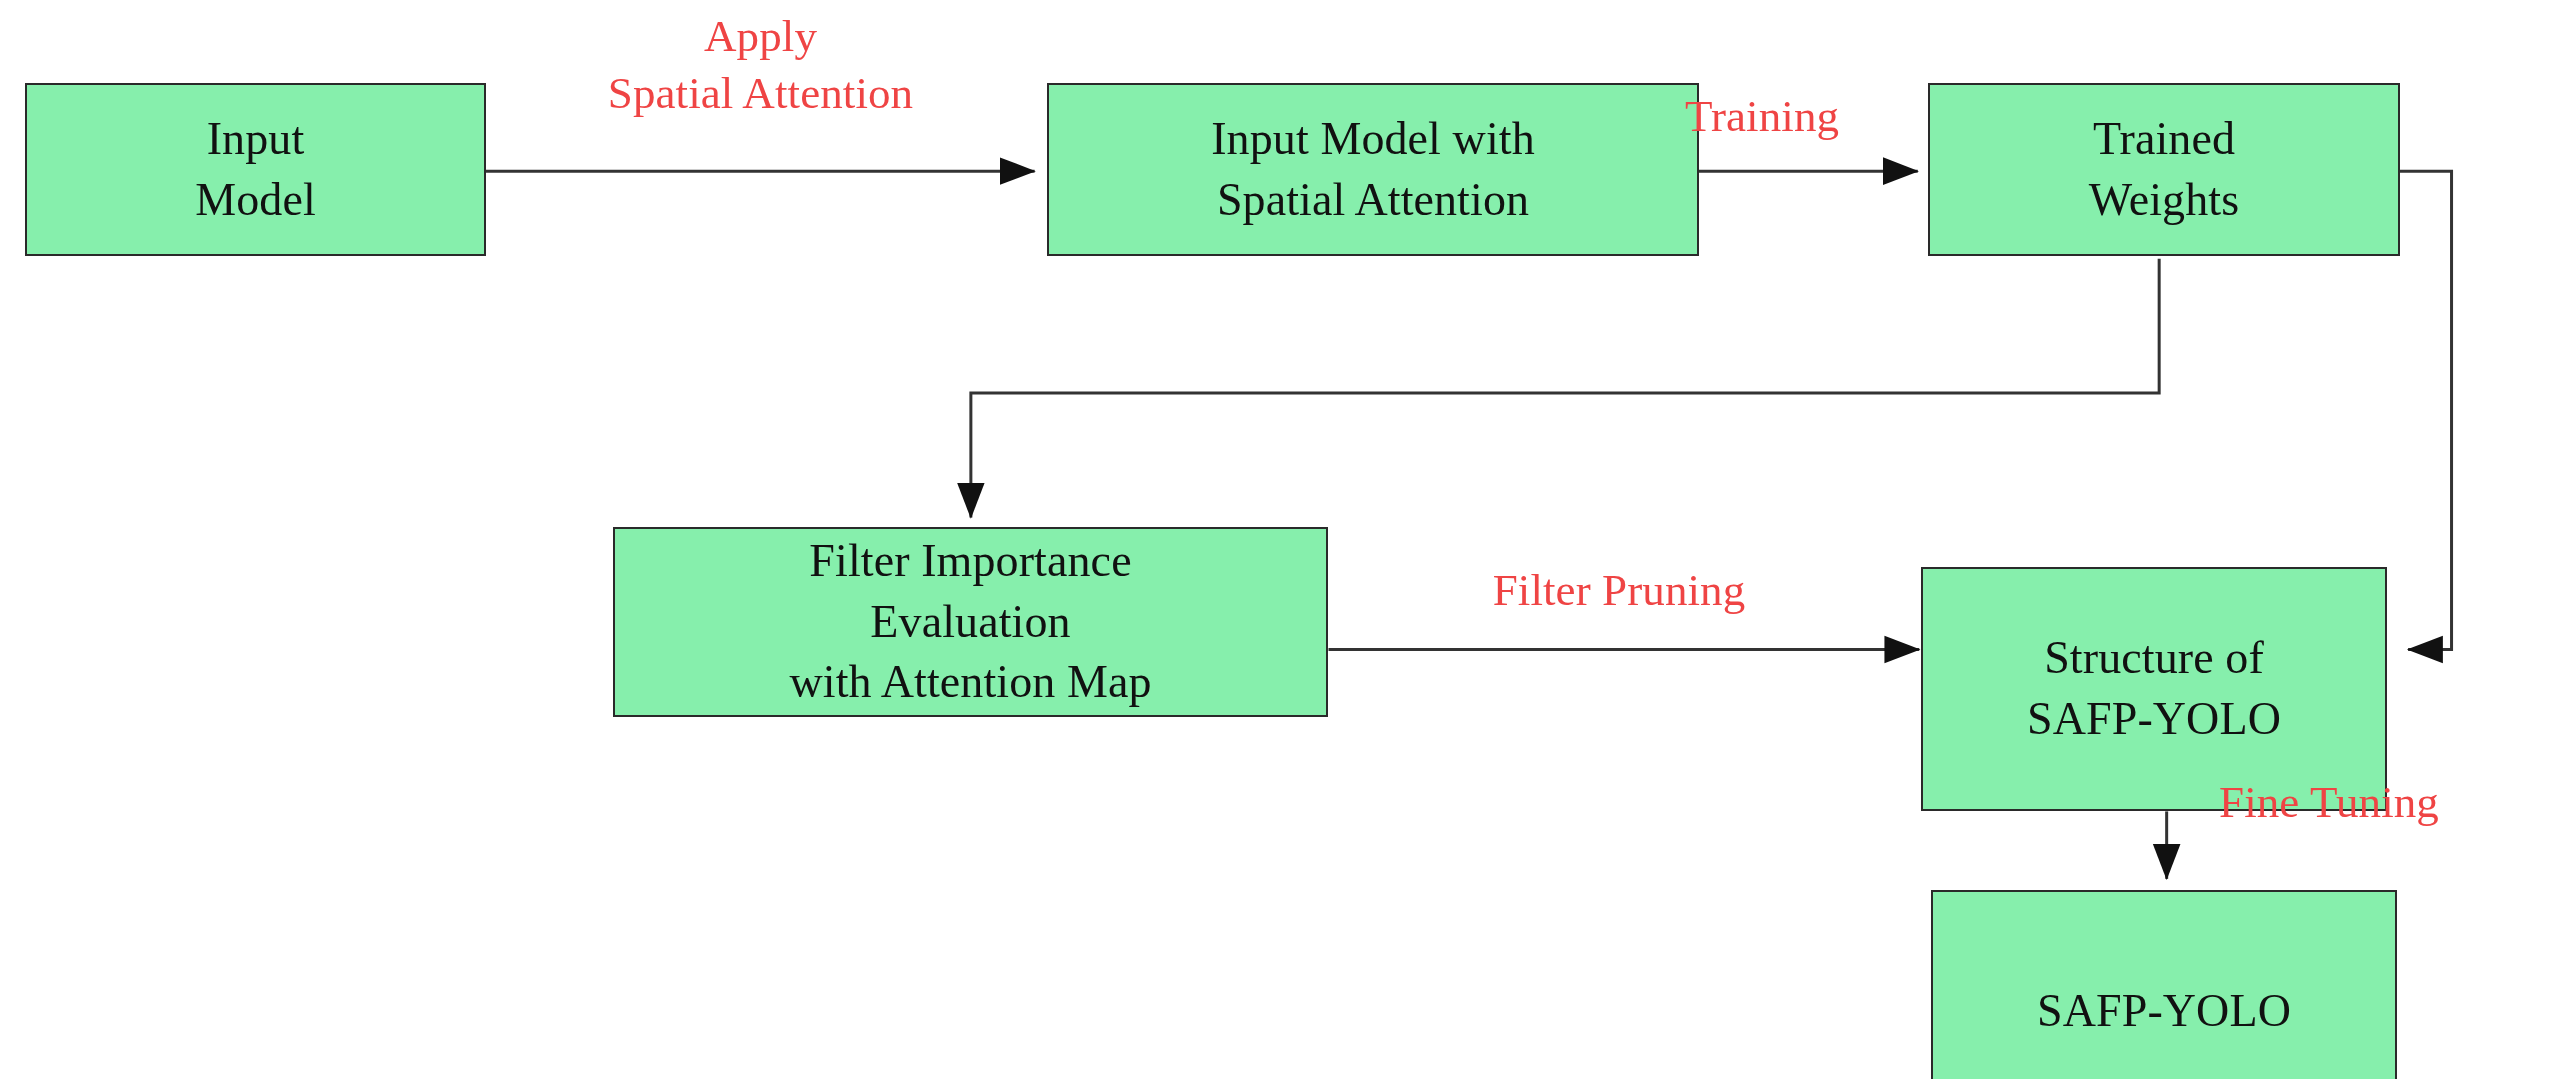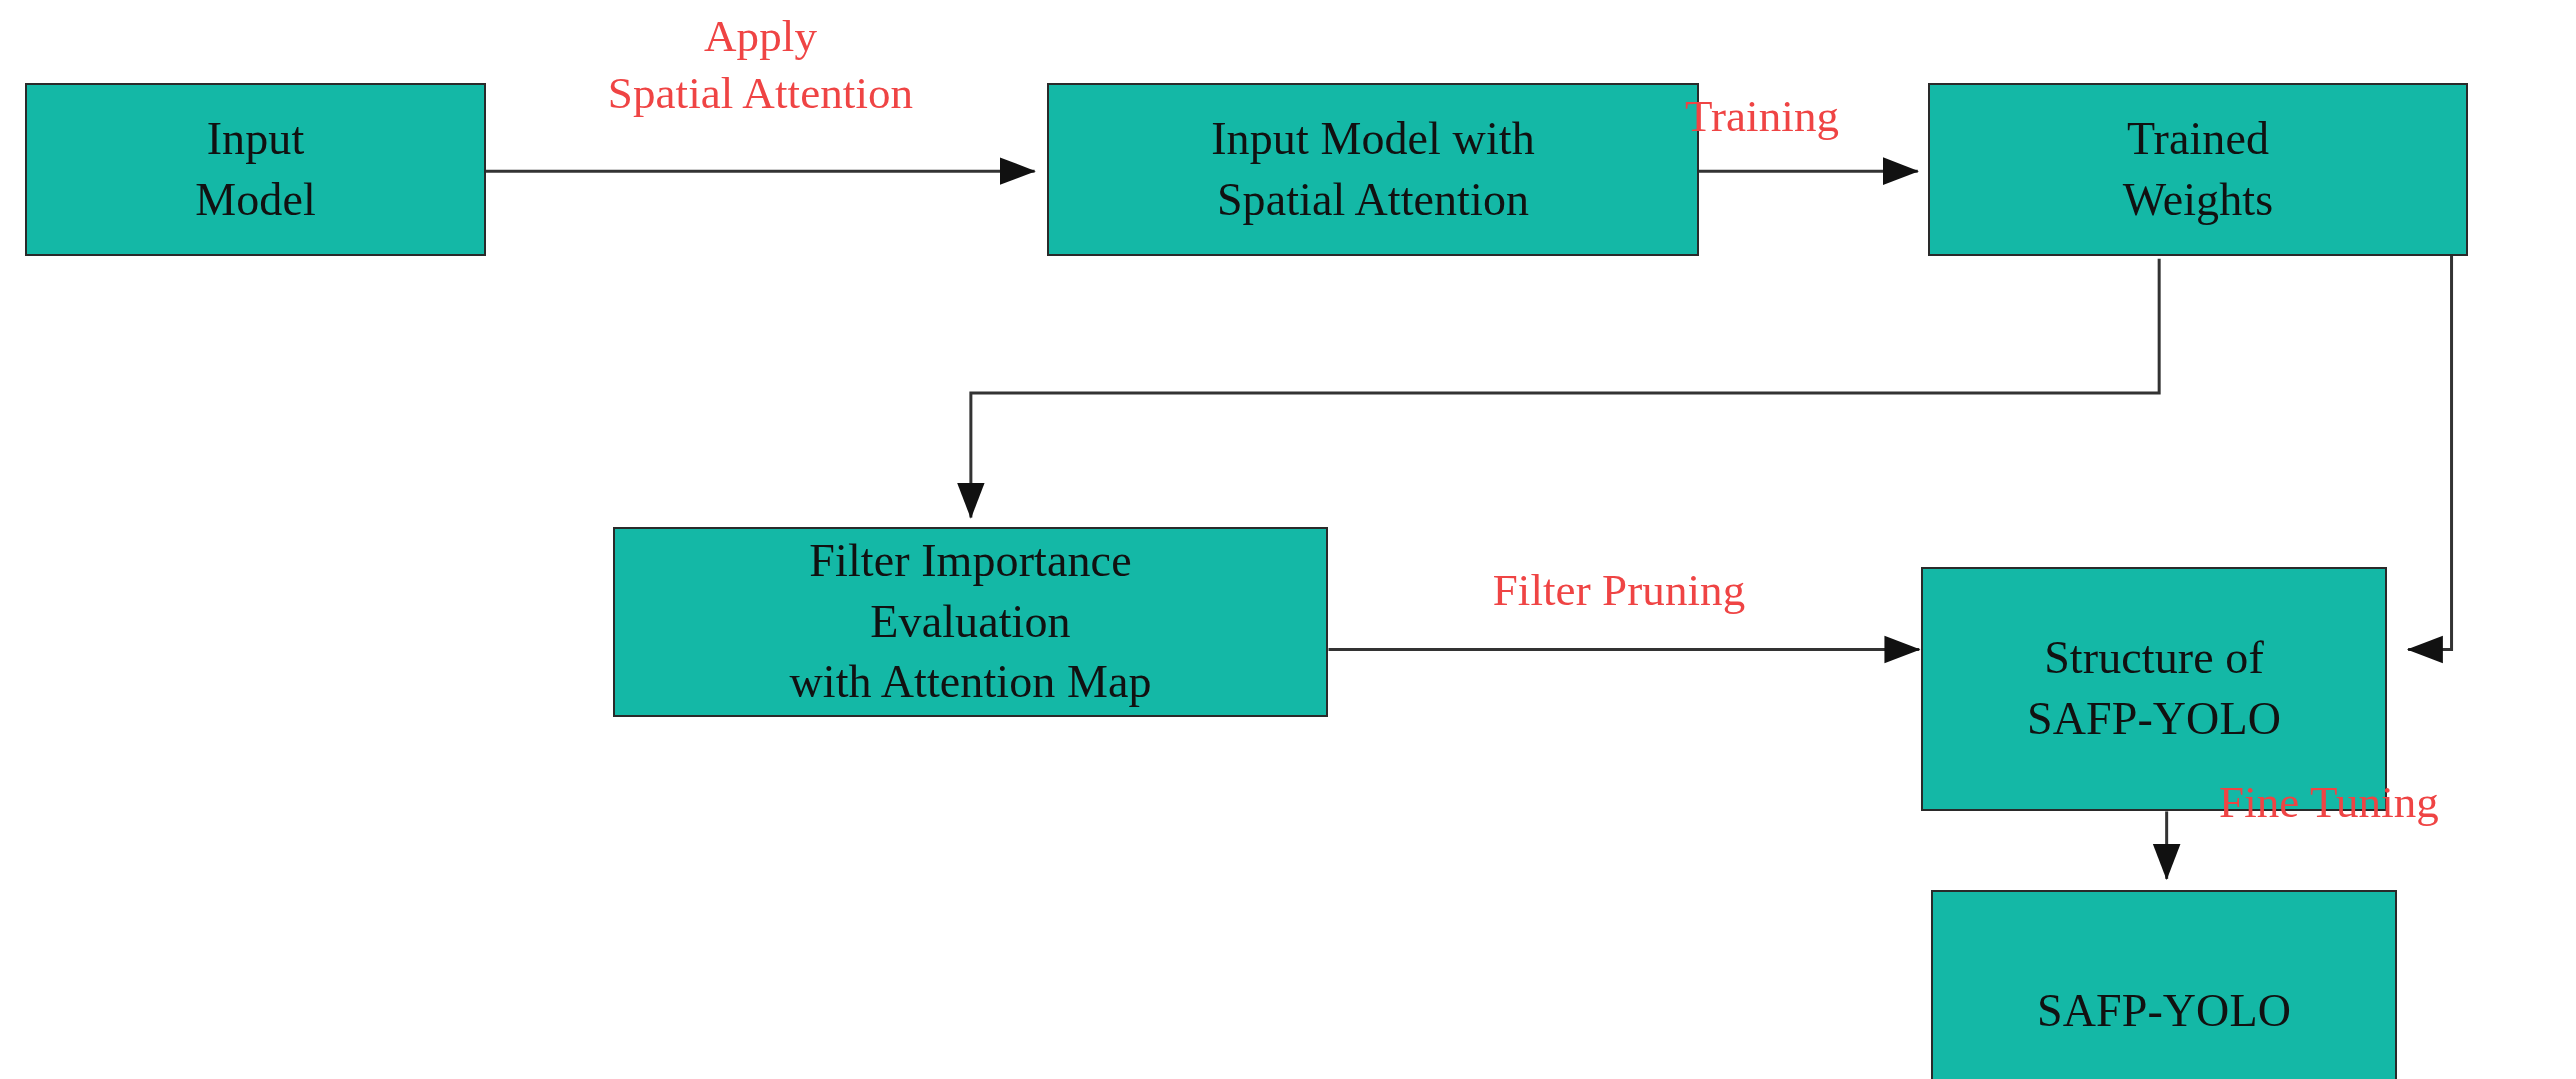--- a/index.html
+++ b/index.html
@@ -19,21 +19,21 @@
     position: absolute;
     top: 0;
     left: 0;
     width: 2576px;
     height: 1080px;
   }
   .node-box {
     position: absolute;
     box-sizing: border-box;
     border: 2.2px solid #2a2a2a;
-    background: #14b8a6;
+    background: #86efac;
     display: flex;
     flex-direction: column;
     align-items: center;
     justify-content: center;
     text-align: center;
     color: #111111;
     font-family: "Liberation Serif", "DejaVu Serif", serif;
     font-size: 46px;
     line-height: 1.32;
     letter-spacing: 0.1px;
@@ -90,21 +90,21 @@
   <div class="node-box" style="left:25px; top:83px; width:461px; height:173px;">
     <span class="node-line">Input</span>
     <span class="node-line">Model</span>
   </div>
 
   <div class="node-box" style="left:1047px; top:83px; width:652px; height:173px;">
     <span class="node-line">Input Model with</span>
     <span class="node-line">Spatial Attention</span>
   </div>
 
-  <div class="node-box" style="left:1928px; top:83px; width:540px; height:173px;">
+  <div class="node-box" style="left:1928px; top:83px; width:472px; height:173px;">
     <span class="node-line">Trained</span>
     <span class="node-line">Weights</span>
   </div>
 
   <div class="node-box" style="left:613px; top:527px; width:715px; height:190px;">
     <span class="node-line">Filter Importance</span>
     <span class="node-line">Evaluation</span>
     <span class="node-line">with Attention Map</span>
   </div>
 

